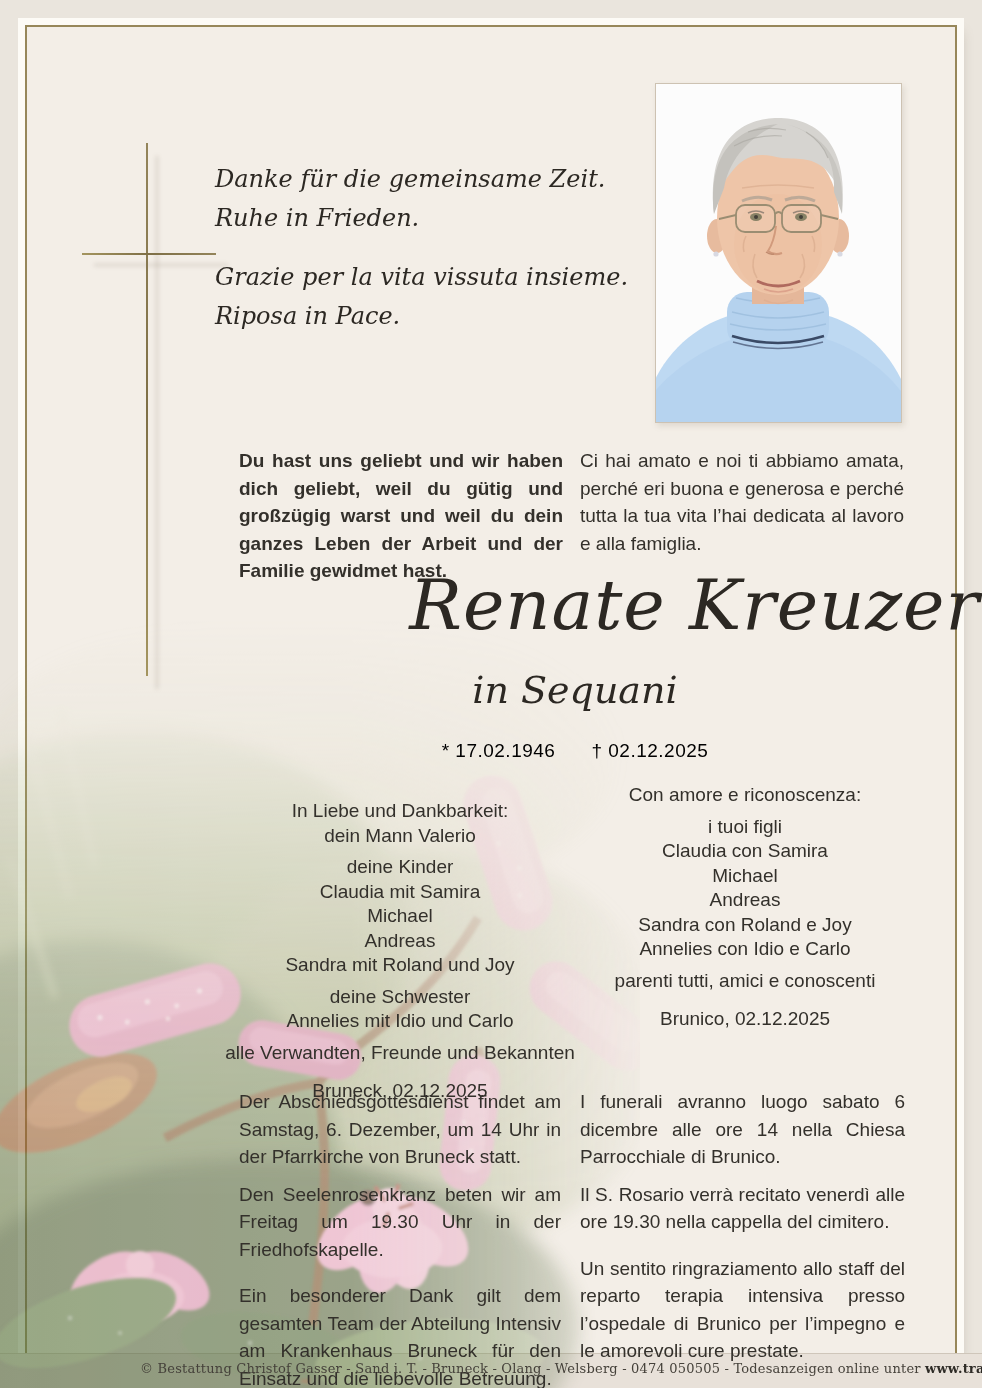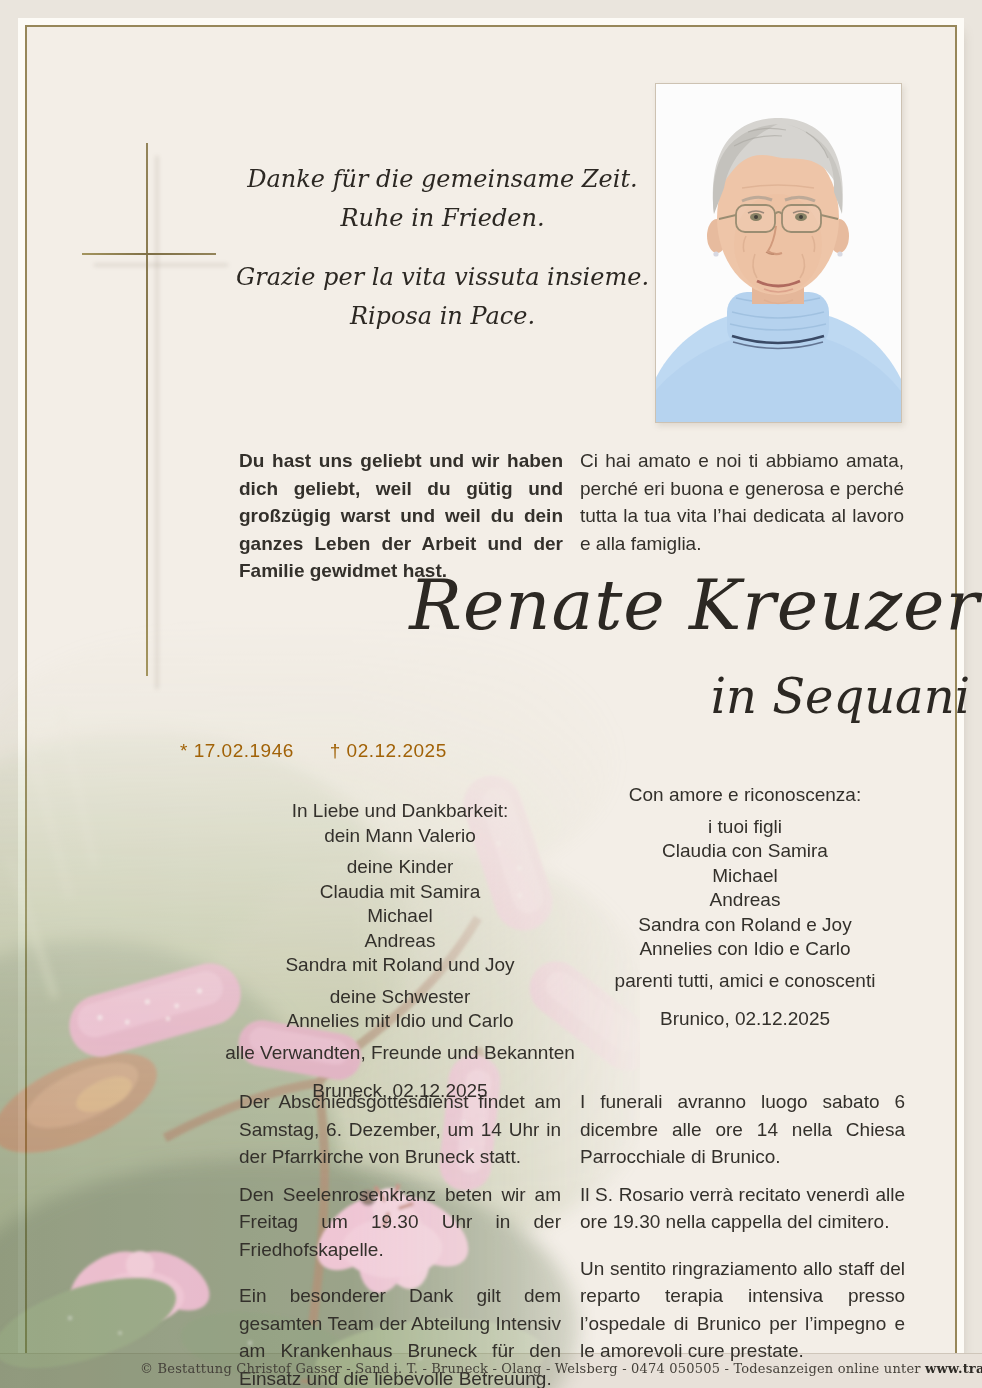--- a/index.html
+++ b/index.html
@@ -37,37 +37,37 @@
   }
   .cross-h{
     position:absolute;left:82px;top:253px;width:134px;height:2px;z-index:2;
     background:linear-gradient(90deg,#a4955f,#7e6f46,#93845a);
     box-shadow:12px 11px 4px rgba(130,120,100,.28);
   }
   
   .greeting{
     position:absolute;left:215px;top:160px;width:455px;z-index:3;
     font-family:"DejaVu Serif",serif;font-style:italic;
-    font-size:24px;line-height:39px;color:#2c2823;text-align:center;
+    font-size:24px;line-height:39px;color:#2c2823;text-align:left;
   }
   .greeting .stanza2{margin-top:20px;}
   .name-script{
     position:absolute;left:180px;top:564px;width:800px;z-index:3;
     font-family:"DejaVu Serif",serif;font-style:italic;
     font-size:70px;color:#2c2823;text-align:right;letter-spacing:1px;
     white-space:nowrap;
   }
   .maiden-script{
     position:absolute;left:180px;top:668px;width:790px;z-index:3;
     font-family:"DejaVu Serif",serif;font-style:italic;
-    font-size:48px;color:#2c2823;text-align:right;
+    font-size:38px;color:#2c2823;text-align:center;
   }
   .dates{
     position:absolute;left:180px;top:740px;width:790px;z-index:3;
-    font-size:19px;color:#a16207;letter-spacing:.5px;
+    font-size:19px;color:#000000;text-align:center;letter-spacing:.5px;
   }
   .dates .birth{margin-right:36px;}
   
   .photo{
     position:absolute;left:655px;top:83px;width:245px;height:338px;z-index:3;
     background:#fcfcfc;border:1px solid #cdc2b2;
     box-shadow:2px 3px 6px rgba(140,130,112,.2);
   }
   .photo svg{display:block;}
   

